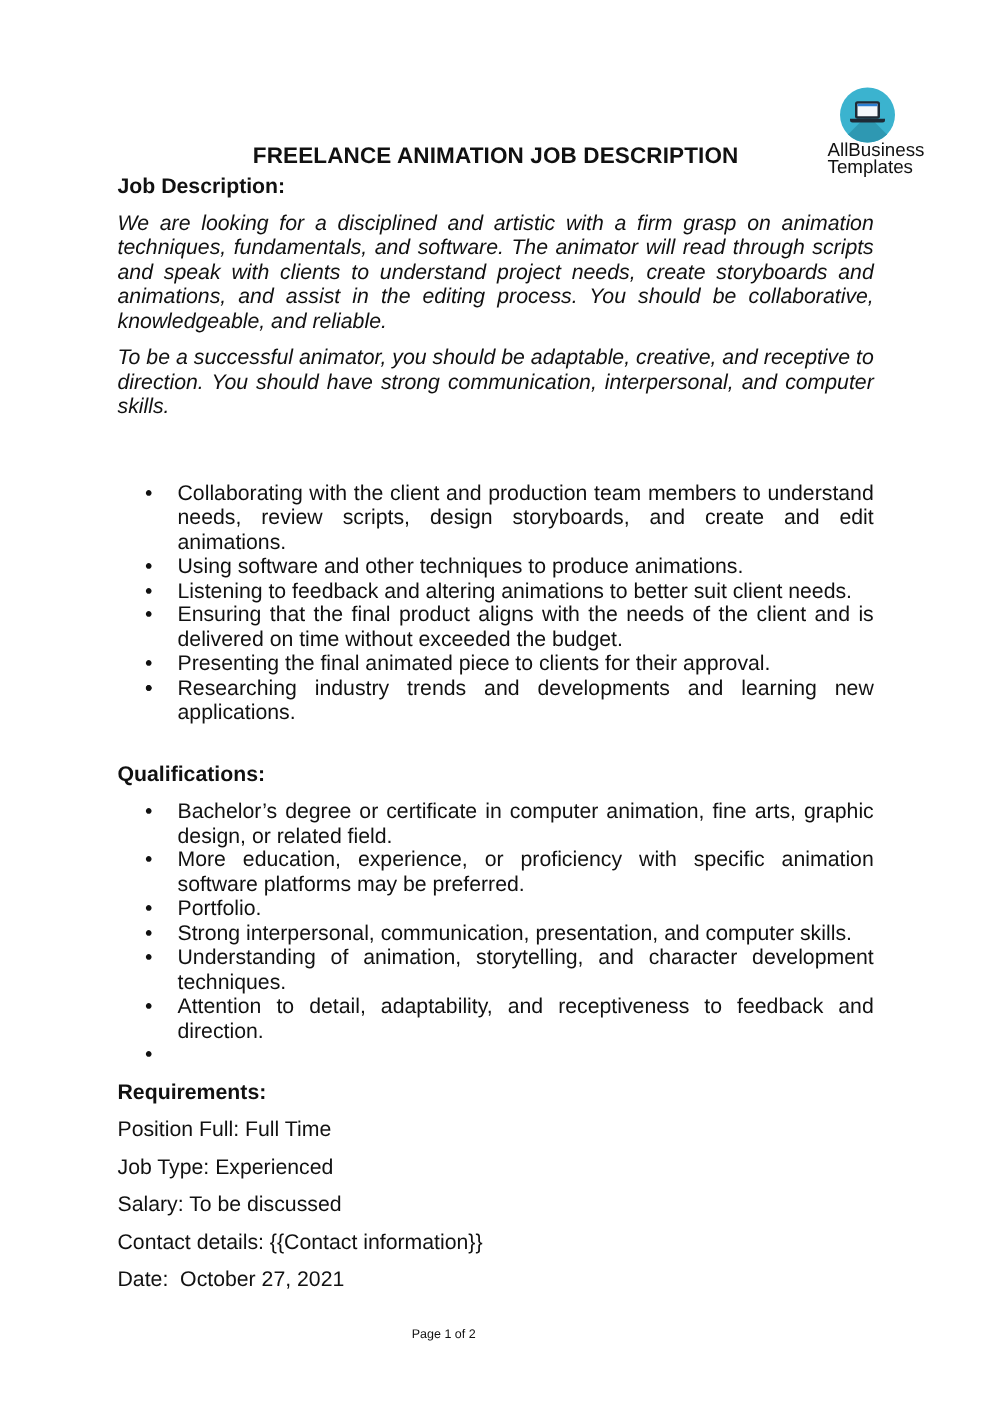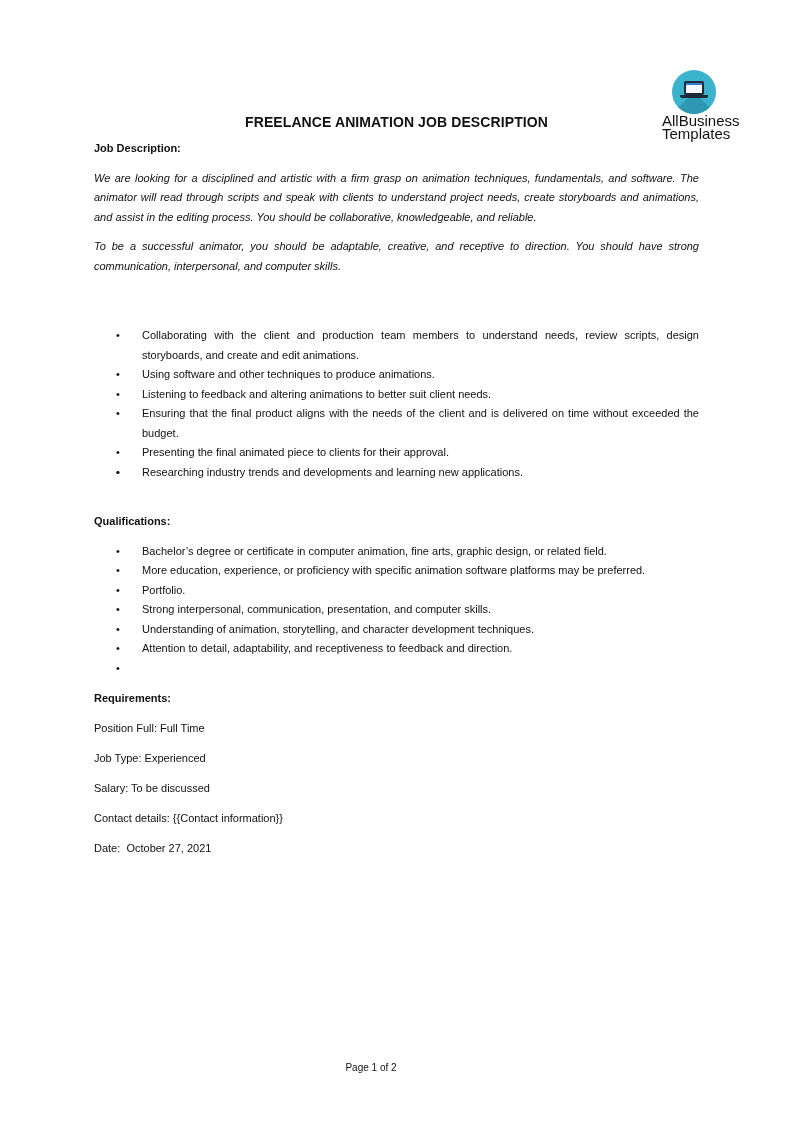--- a/index.html
+++ b/index.html
@@ -9,30 +9,30 @@
   .logo-circle { width: 44px; height: 44px; border-radius: 50%; background: #3bb3cf; margin: 0 auto;
                  position: relative; overflow: hidden; }
   .logo-shadow { position: absolute; left: 22px; top: 22px; width: 40px; height: 40px; background: #2e98b2;
                  transform: rotate(45deg); transform-origin: 0 0; }
   .laptop-screen { position: absolute; left: 12px; top: 11px; width: 20px; height: 14px; background: #1e2a36; border-radius: 2px; }
   .laptop-inner { position: absolute; left: 2px; top: 2px; width: 16px; height: 10px; background: #f4f7fb; }
   .laptop-bar { position: absolute; left: 0; top: 0; width: 16px; height: 2px; background: #2a7fd4; }
   .laptop-base { position: absolute; left: 8px; top: 25px; width: 28px; height: 3px; background: #1e2a36; border-radius: 0 0 2px 2px; }
   .logo-text { font-size: 15px; line-height: 12px; color: #111; margin-top: 1px; }
   .title { position: absolute; left: 0; width: 793px; top: 114px; text-align: center;
-           font-size: 14px; font-weight: bold; letter-spacing: 0.1px; }
-  .content { position: absolute; left: 94px; width: 605px; top: 139px; font-size: 11px; line-height: 19.5px; }
+           font-size: 18px; font-weight: bold; letter-spacing: 0.1px; }
+  .content { position: absolute; left: 94px; width: 605px; top: 139px; font-size: 17px; line-height: 19.5px; }
   .heading { font-weight: bold; margin: 0; }
   p { margin: 0; text-align: justify; font-style: italic; }
   .gap-s { height: 10px; }
   ul { list-style: none; margin: 0; padding: 0; }
   li { position: relative; padding-left: 48px; text-align: justify; }
   li .bullet { position: absolute; left: 22px; top: 0; }
   .req-line { margin: 0 0 10.5px 0; }
-  .footer { position: absolute; left: 16px; width: 710px; top: 1062px; text-align: center; font-size: 10px; }
+  .footer { position: absolute; left: 0; width: 710px; top: 1062px; text-align: center; font-size: 10px; }
 </style>
 </head>
 <body>
 
 <div class="logo">
   <div class="logo-circle">
     <div class="logo-shadow"></div>
     <div class="laptop-screen">
         <div class="laptop-inner">
           <div class="laptop-bar"></div>

